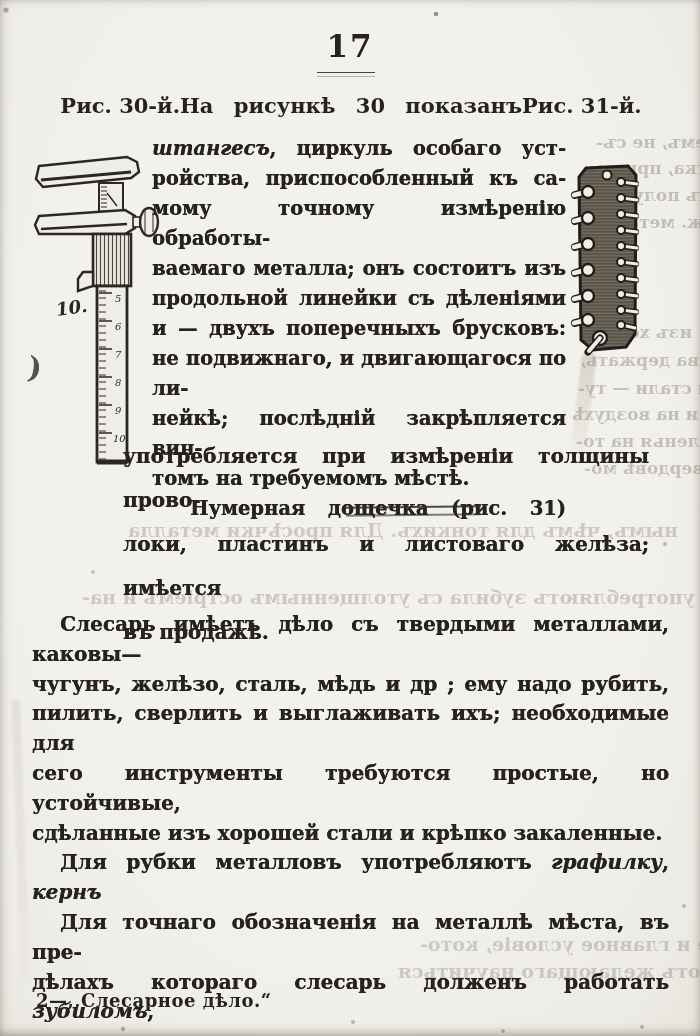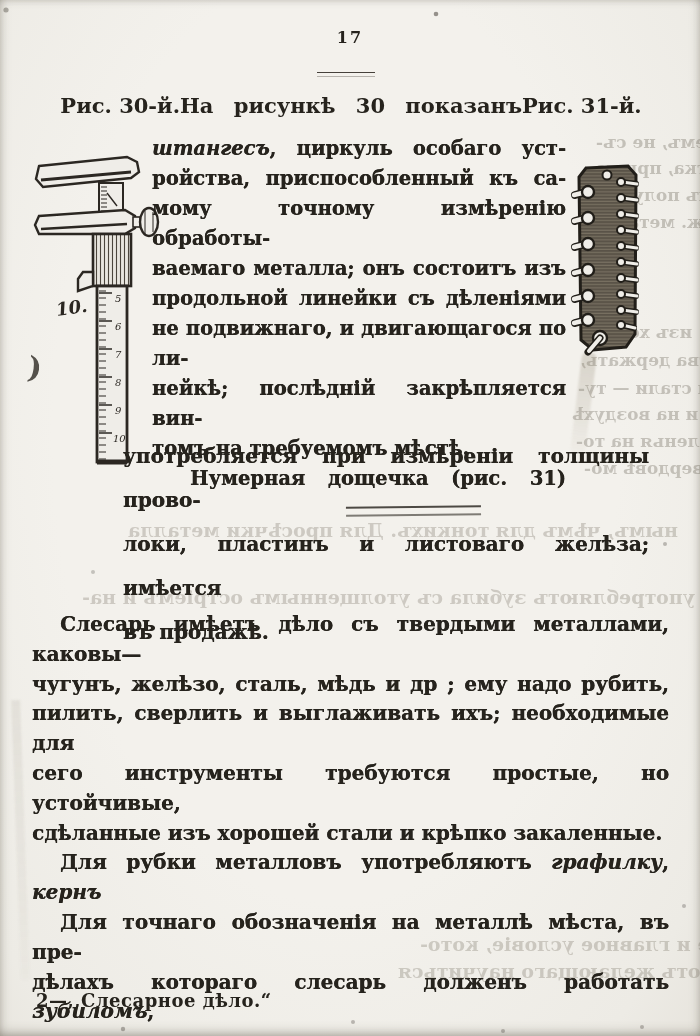--- a/index.html
+++ b/index.html
@@ -13,21 +13,21 @@
     font-family:"DejaVu Serif", serif;color:#26231d;
   }
   .ln{min-height:1em;text-shadow:.3px 0 0 currentColor;}
   .j{text-align:justify;text-align-last:justify;}
   .l{text-align:left;}
   .it{font-style:italic;}
   .ind{text-indent:28px;}
   .ind36{padding-left:38px;box-sizing:border-box;}
 
   .pagenum{position:absolute;top:28px;left:0;width:700px;text-align:center;
-    font-size:16px;font-weight:bold;letter-spacing:2px;}
+    font-size:31px;font-weight:bold;letter-spacing:2px;}
   .pn-rule{position:absolute;top:72px;left:317px;width:58px;height:3px;
     border-top:1.6px solid #45403a;border-bottom:1px solid rgba(69,64,58,.35);}
 
   .captions{position:absolute;top:93px;left:48px;width:606px;display:flex;
     justify-content:center;font-size:21px;font-weight:bold;}
   .captions .mid{word-spacing:13px;}
 
   .column{position:absolute;top:134px;left:152px;width:414px;
     font-size:19.5px;font-weight:bold;line-height:30px;}
   .wide{position:absolute;top:434px;left:123px;width:526px;
@@ -233,20 +233,21 @@
       </g>
     </g>
   </svg>
 
   <div class="column">
     <div class="ln j"><span class="it">штангесъ</span><span>, циркуль особаго уст-</span></div>
     <div class="ln j">ройства, приспособленный къ са-</div>
     <div class="ln j">мому точному измѣренію обработы-</div>
     <div class="ln j">ваемаго металла; онъ состоитъ изъ</div>
     <div class="ln j">продольной линейки съ дѣленіями</div>
+    <div class="ln j">и — двухъ поперечныхъ брусковъ:</div>
     <div class="ln j">не подвижнаго, и двигающагося по ли-</div>
     <div class="ln j">нейкѣ; послѣдній закрѣпляется вин-</div>
     <div class="ln l">томъ на требуемомъ мѣстѣ.</div>
     <div class="ln j ind36">Нумерная дощечка (рис. 31)</div>
   </div>
 
   <div class="wide">
     <div class="ln j">употребляется при измѣреніи толщины прово-</div>
     <div class="ln j">локи, пластинъ и листоваго желѣза; имѣется</div>
     <div class="ln l">въ продажѣ.</div>

